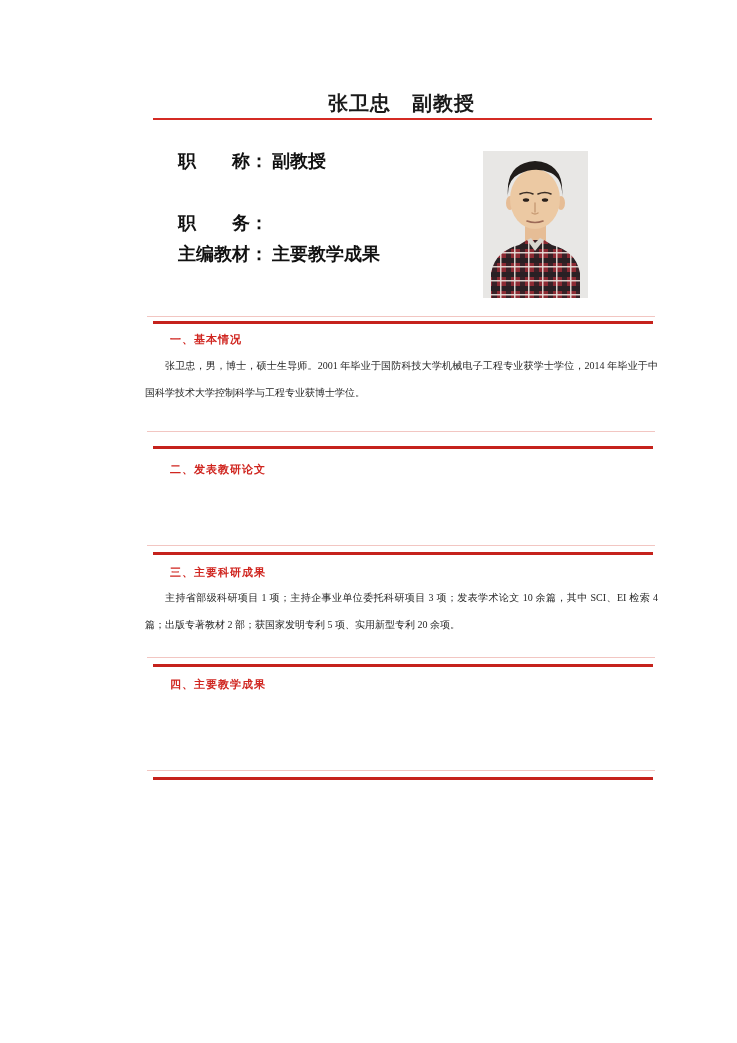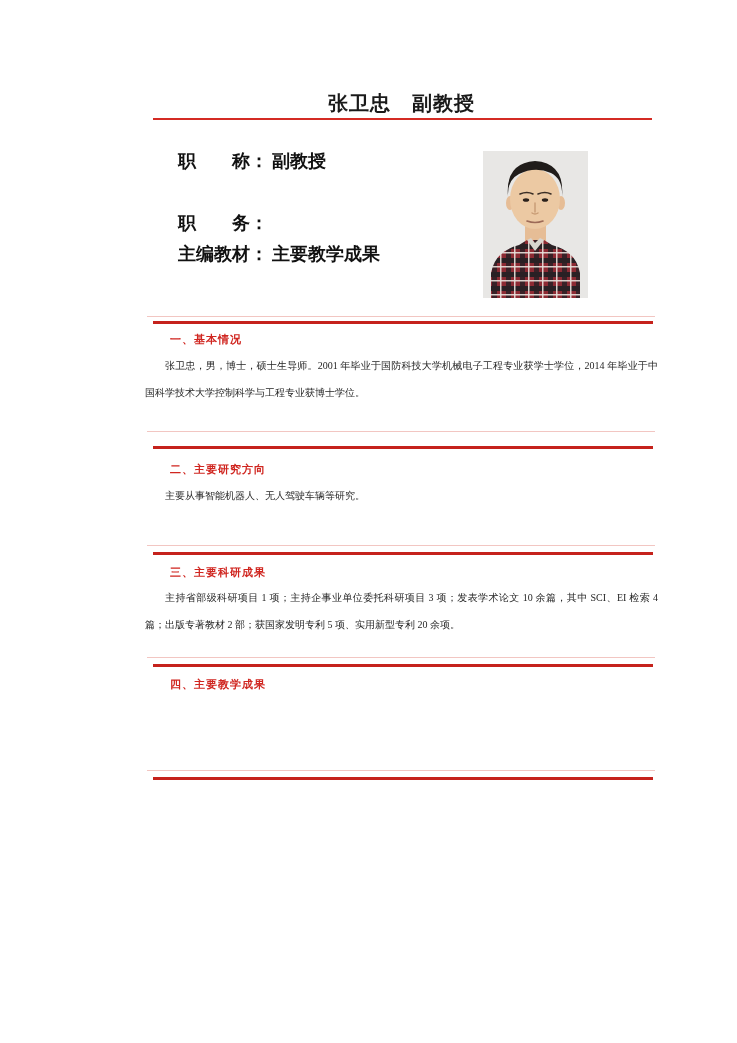--- a/index.html
+++ b/index.html
@@ -155,22 +155,21 @@
 
   <div class="divider-faint d1f"></div>
   <div class="divider-thick d1t"></div>
 
   <h2 class="section-heading h1">一、基本情况</h2>
   <p class="section-body b1">张卫忠，男，博士，硕士生导师。2001 年毕业于国防科技大学机械电子工程专业获学士学位，2014 年毕业于中国科学技术大学控制科学与工程专业获博士学位。</p>
 
   <div class="divider-faint d2f"></div>
   <div class="divider-thick d2t"></div>
 
-  <h2 class="section-heading h2">二、主要研究方向</h2>
-  <p class="section-body b2">主要从事智能机器人、无人驾驶车辆等研究。</p>
+  <h2 class="section-heading h2">二、发表教研论文</h2>
 
   <div class="divider-faint d3f"></div>
   <div class="divider-thick d3t"></div>
 
   <h2 class="section-heading h3">三、主要科研成果</h2>
   <p class="section-body b3">主持省部级科研项目 1 项；主持企事业单位委托科研项目 3 项；发表学术论文 10 余篇，其中 SCI、EI 检索 4 篇；出版专著教材 2 部；获国家发明专利 5 项、实用新型专利 20 余项。</p>
 
   <div class="divider-faint d4f"></div>
   <div class="divider-thick d4t"></div>
 

